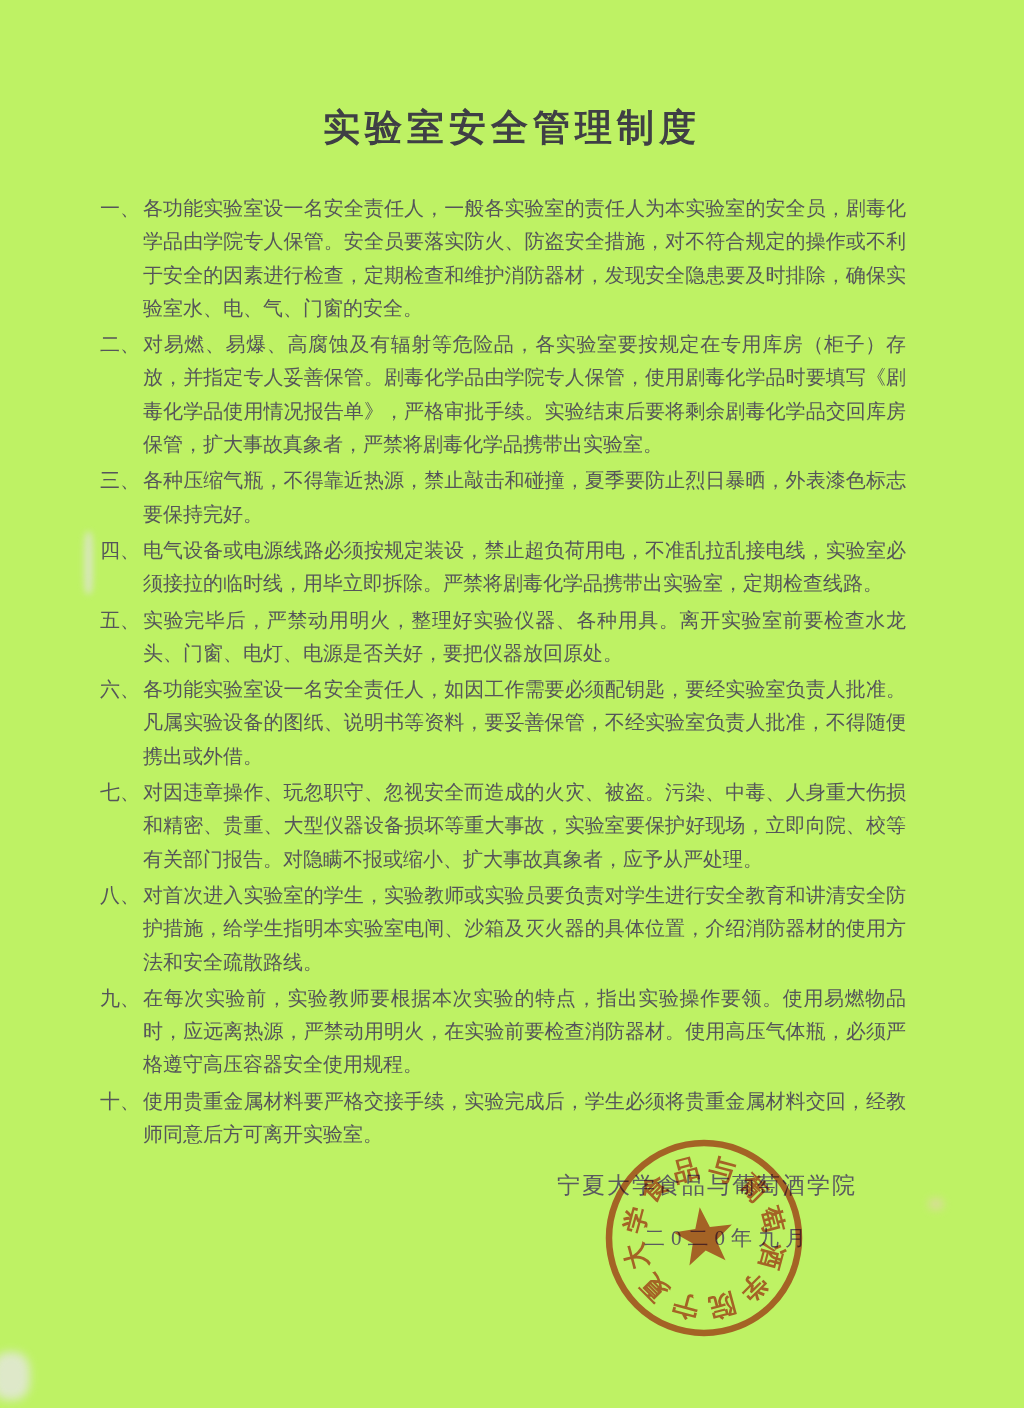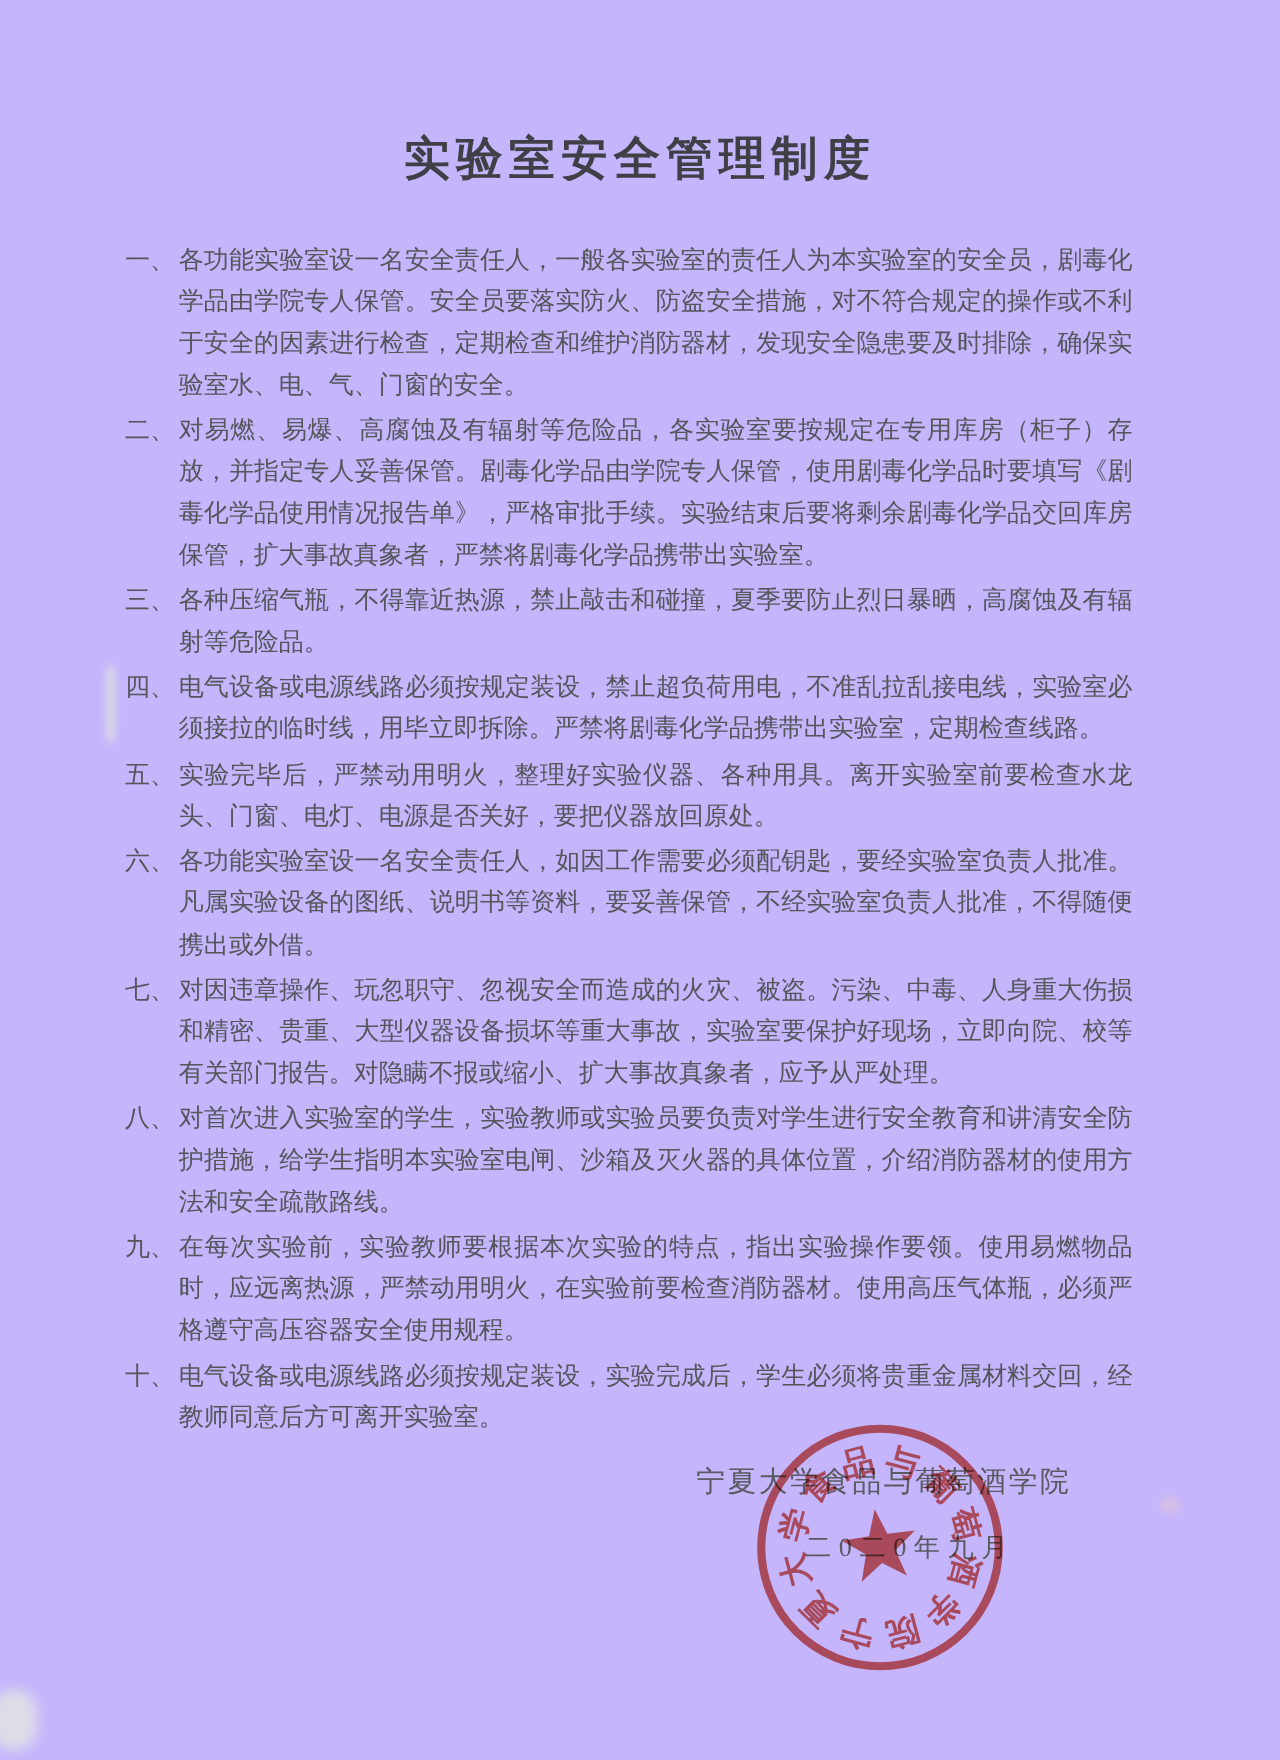--- a/index.html
+++ b/index.html
@@ -1,20 +1,20 @@
 <!DOCTYPE html>
 <html><head>
 <meta charset="utf-8">
 <style>
   * { margin:0; padding:0; box-sizing:border-box; }
   html,body { background:#ffffff; }
   .page {
     position:relative;
     width:1024px; height:1408px;
-    background:#c4b5fd;
+    background:#bef264;
     font-family:"Liberation Serif", serif;
     color:#55555a;
     overflow:hidden;
   }
   .title {
     padding-top:104px;
     text-align:center;
     font-size:37px;
     line-height:48px;
     font-weight:bold;
@@ -76,21 +76,21 @@
       <span class="text">各功能实验室设一名安全责任人，一般各实验室的责任人为本实验室的安全员，剧毒化学品由学院专人保管。安全员要落实防火、防盗安全措施，对不符合规定的操作或不利于安全的因素进行检查，定期检查和维护消防器材，发现安全隐患要及时排除，确保实验室水、电、气、门窗的安全。</span>
     </li>
 
     <li class="rule">
       <span class="marker">二、</span>
       <span class="text">对易燃、易爆、高腐蚀及有辐射等危险品，各实验室要按规定在专用库房（柜子）存放，并指定专人妥善保管。剧毒化学品由学院专人保管，使用剧毒化学品时要填写《剧毒化学品使用情况报告单》，严格审批手续。实验结束后要将剩余剧毒化学品交回库房保管，扩大事故真象者，严禁将剧毒化学品携带出实验室。</span>
     </li>
 
     <li class="rule">
       <span class="marker">三、</span>
-      <span class="text">各种压缩气瓶，不得靠近热源，禁止敲击和碰撞，夏季要防止烈日暴晒，高腐蚀及有辐射等危险品。</span>
+      <span class="text">各种压缩气瓶，不得靠近热源，禁止敲击和碰撞，夏季要防止烈日暴晒，外表漆色标志要保持完好。</span>
     </li>
 
     <li class="rule">
       <span class="marker">四、</span>
       <span class="text">电气设备或电源线路必须按规定装设，禁止超负荷用电，不准乱拉乱接电线，实验室必须接拉的临时线，用毕立即拆除。严禁将剧毒化学品携带出实验室，定期检查线路。</span>
     </li>
 
     <li class="rule">
       <span class="marker">五、</span>
       <span class="text">实验完毕后，严禁动用明火，整理好实验仪器、各种用具。离开实验室前要检查水龙头、门窗、电灯、电源是否关好，要把仪器放回原处。</span>
@@ -111,21 +111,21 @@
       <span class="text">对首次进入实验室的学生，实验教师或实验员要负责对学生进行安全教育和讲清安全防护措施，给学生指明本实验室电闸、沙箱及灭火器的具体位置，介绍消防器材的使用方法和安全疏散路线。</span>
     </li>
 
     <li class="rule">
       <span class="marker">九、</span>
       <span class="text">在每次实验前，实验教师要根据本次实验的特点，指出实验操作要领。使用易燃物品时，应远离热源，严禁动用明火，在实验前要检查消防器材。使用高压气体瓶，必须严格遵守高压容器安全使用规程。</span>
     </li>
 
     <li class="rule">
       <span class="marker">十、</span>
-      <span class="text">电气设备或电源线路必须按规定装设，实验完成后，学生必须将贵重金属材料交回，经教师同意后方可离开实验室。</span>
+      <span class="text">使用贵重金属材料要严格交接手续，实验完成后，学生必须将贵重金属材料交回，经教师同意后方可离开实验室。</span>
     </li>
   </ol>
 
   <div class="sig-block">
     <div class="sig-name">宁夏大学食品与葡萄酒学院</div>
     <div class="sig-date">二0二0年九月</div>
   </div>
 
   <svg class="seal" id="seal" viewBox="0 0 200 200">
     <circle id="seal-ring" cx="100" cy="100" r="95" fill="none" stroke-width="6.5" stroke="#d8574b"></circle>

